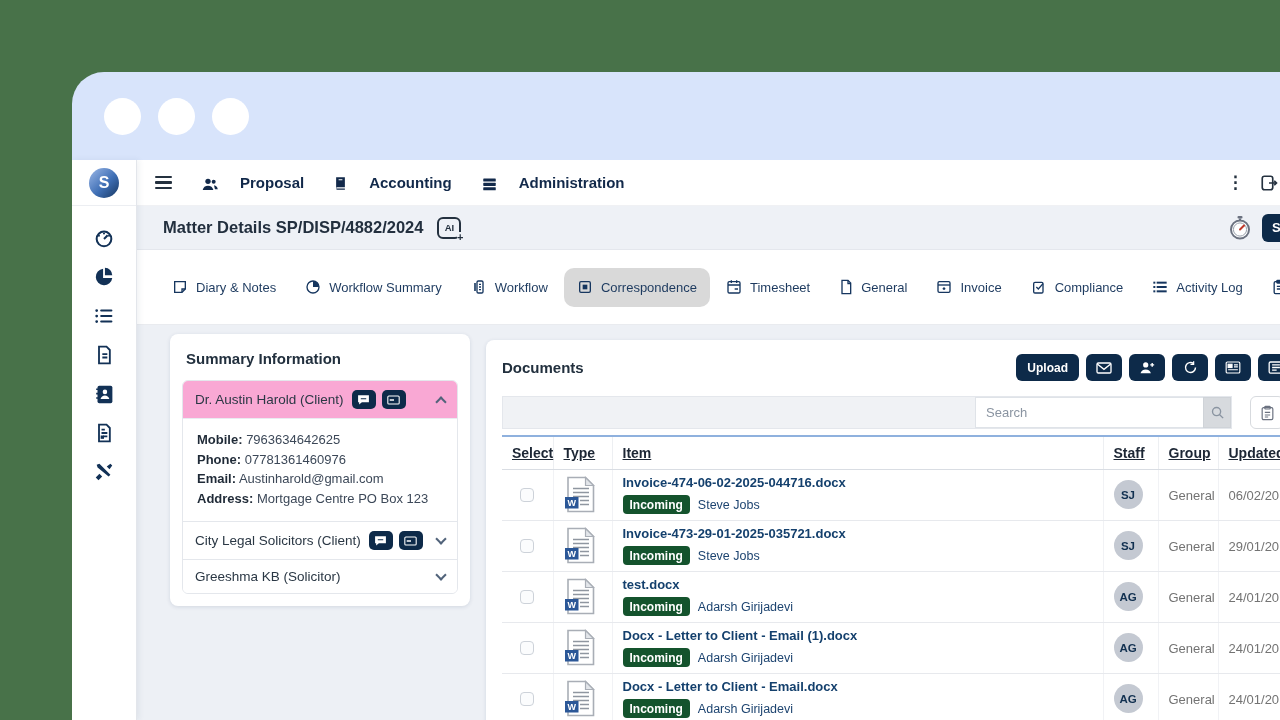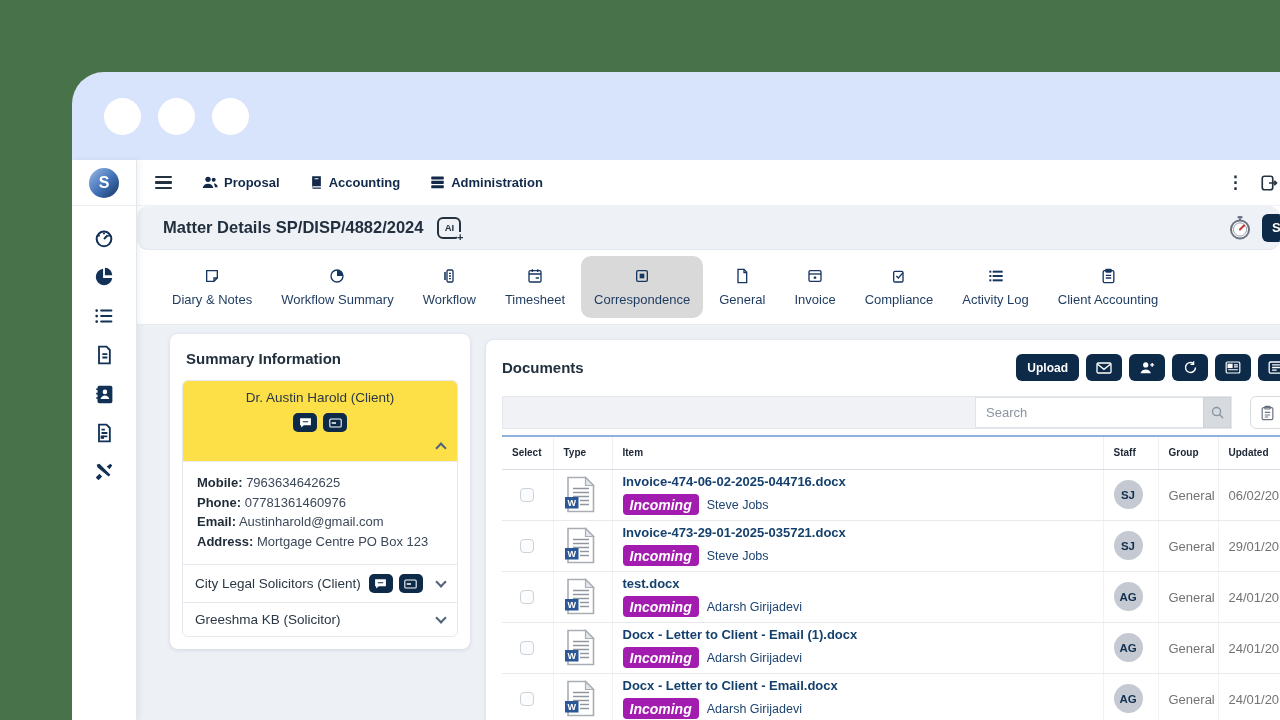--- a/index.html
+++ b/index.html
@@ -23,55 +23,55 @@
   .side-icons .sicon { width:24px; height:24px; display:flex; align-items:center; justify-content:center; cursor:pointer; }
   svg { display:block; }
 
   
   .main { flex:1; display:flex; flex-direction:column; min-width:0; }
 
   .topbar { height:46px; background:#fff; display:flex; align-items:center; gap:10px;
             padding:0 14px 0 18px; border-bottom:1px solid #f0f1f4; overflow:hidden; }
   .hamburger { width:17px; display:flex; flex-direction:column; gap:3px; cursor:pointer; margin-right:10px; }
   .hamburger span { height:2.4px; background:#24313f; border-radius:1px; }
-  .nav-item { display:flex; align-items:flex-start; gap:6px; font-size:13px; font-weight:700; color:#12294a;
+  .nav-item { display:flex; align-items:flex-end; gap:22px; font-size:15px; font-weight:700; color:#12294a;
               padding:6px 10px; cursor:pointer; white-space:nowrap; }
   .nav-item.pill { background:#0d2a49; color:#fff; border-radius:17px; padding:7px 14px; }
   .nav-item .ic { display:flex; }
   .top-right { margin-left:auto; display:flex; align-items:center; gap:16px; }
   .kebab { font-size:17px; font-weight:700; color:#24313f; cursor:pointer; letter-spacing:0; }
   .cut-icon { margin-right:-12px; color:#24313f; }
 
   .matterbar { height:44px; background:#eef1f6; display:flex; align-items:center; gap:14px;
-               padding-left:26px; border-bottom:1px solid #e4e7ed; overflow:hidden;border-radius:11px; }
+               padding-left:26px; border-bottom:1px solid #e4e7ed; overflow:hidden; }
   .matter-title { font-size:16.5px; font-weight:600; color:#222f3e; }
   .ai-box { position:relative; width:24px; height:22px; border:2px solid #24313f; border-radius:6px;
             font-size:9.5px; font-weight:700; color:#24313f; display:flex; align-items:center; justify-content:center; cursor:pointer; }
   .ai-box .plus { position:absolute; right:-4px; bottom:-6px; font-size:11px; font-weight:700; background:#eef1f6; line-height:1; }
   .matter-right { margin-left:auto; display:flex; align-items:center; gap:10px; }
   .savebtn { width:52px; height:28px; background:#0d2a49; color:#fff; border:none; border-radius:6px;
              font-size:13px; font-weight:600; text-align:left; padding-left:10px; margin-right:-34px; cursor:pointer; }
 
   
   .tabsrow { height:75px; background:#fff; display:flex; align-items:center; gap:3px;
              padding:0 8px 0 22px; border-bottom:1px solid #e9ebef; overflow:hidden; }
-  .tab { display:flex; flex-direction:column; align-items:center; gap:8px; padding:11px 13px;
+  .tab { display:flex; flex-direction:row; align-items:center; gap:8px; padding:11px 13px;
          border-radius:10px; font-size:13px; color:#1d3a5f; cursor:pointer; white-space:nowrap; }
   .tab .t-ic { height:17px; color:#16365f; display:flex; align-items:center; }
   .tab.active { background:#d9d9d9; }
 
   
   .content { flex:1; background:#edf0f5; position:relative; overflow:hidden; }
 
   .summary-card { position:absolute; left:33px; top:9px; width:300px; background:#fff; border-radius:8px;
                   box-shadow:0 1px 4px rgba(20,40,80,.12); padding:14px 12px 12px; }
   .summary-title { font-size:15px; font-weight:700; color:#22303e; margin:2px 4px 13px; }
   .acc-group { border:1px solid #e4e7ec; border-radius:6px; overflow:hidden; }
   .acc-header { display:flex; align-items:center; gap:8px; padding:9px 12px; font-size:13.5px; color:#2a3744; cursor:pointer; background:#fff; }
-  .acc-header.gray { background:#fde047;flex-direction:column; }
+  .acc-header.gray { background:#f9a8d4; }
   .acc-header + .acc-header, .acc-body + .acc-header { border-top:1px solid #e4e7ec; }
   .acc-actions { display:flex; gap:6px; }
   .mini-btn { width:24px; height:19px; background:#0d2a49; border-radius:5px; display:flex; align-items:center; justify-content:center; cursor:pointer; }
   .chev { width:8px; height:8px; border-right:2px solid #51637a; border-bottom:2px solid #51637a; margin-left:auto; }
   .chev.up { transform:rotate(-135deg); margin-top:4px; }
   .chev.down { transform:rotate(45deg); margin-bottom:4px; }
   .acc-body { padding:11px 14px 13px; font-size:13px; color:#3c4858; line-height:19.5px; border-top:1px solid #e9ecf1; }
   .acc-body b { color:#1f2a37; }
 
   
@@ -91,27 +91,27 @@
   .search-box { display:flex; height:31px; }
   .search-input { width:228px; border:1px solid #dfe3e8; border-right:none; padding:0 10px; font-size:13px;
                   color:#374151; outline:none; font-family:"Liberation Sans",sans-serif; }
   .search-input::placeholder { color:#8a94a1; }
   .search-btn { width:28px; background:#d7dade; border:1px solid #cfd3d8; display:flex; align-items:center; justify-content:center; cursor:pointer; }
   .clip-btn { width:34px; height:33px; background:#fff; border:1px solid #d7dade; border-radius:6px;
               display:flex; align-items:center; justify-content:center; cursor:pointer; }
 
   table.docs { border-collapse:collapse; margin:6px 0 0 16px; width:824px; table-layout:fixed; }
   table.docs th { border-top:2px solid #8fb1de; border-bottom:1px solid #d9dde3; height:33px; text-align:left;
-                  font-size:10px; color:#1c2634; padding:0 10px; border-right:1px solid #edeff2; }
+                  font-size:14px; color:#1c2634; padding:0 10px; border-right:1px solid #edeff2;text-decoration:underline; }
   table.docs td { border-bottom:1px solid #e7e9ed; border-right:1px solid #f1f2f5; height:51px; padding:0 10px; vertical-align:middle; }
   .col-select{width:51px} .col-type{width:59px} .col-item{width:491px} .col-staff{width:55px} .col-group{width:60px} .col-upd{width:108px}
   .cb { width:14px; height:14px; border:1.5px solid #cdd2d9; border-radius:4px; background:#fbfcfd; cursor:pointer; }
   .item-name { font-size:13px; font-weight:700; color:#14406d; margin-bottom:5px; cursor:pointer; }
   .item-sub { display:flex; align-items:center; gap:8px; }
-  .badge { background:#a21caf; color:#fff; font-size:14px; font-weight:700; border-radius:4px; padding:2.5px 7px;font-style:italic; }
+  .badge { background:#14532d; color:#fff; font-size:12px; font-weight:700; border-radius:4px; padding:2.5px 7px; }
   .author { font-size:12.5px; color:#1d4470; }
   .avatar { width:29px; height:29px; border-radius:50%; background:#c4c9d2; color:#113050; font-size:11.5px;
             font-weight:700; display:flex; align-items:center; justify-content:center; }
   .group-txt,.upd-txt { font-size:13px; color:#737373; white-space:nowrap; }
 </style>
 </head>
 <body>
 
 <div class="window">
   <div class="chrome">
@@ -266,38 +266,38 @@
         <div class="tab">
           <span class="t-ic">
               <svg width="16" height="16" viewBox="0 0 24 24" fill="none" stroke="#16365f" stroke-width="2">
                 <rect x="9" y="3" width="9" height="18" rx="2"></rect>
                 <path d="M12 8h3M12 12h3M12 16h3"></path>
                 <path d="M6 6v12" stroke-width="2.4"></path>
               </svg>
             </span>
           <span>Workflow</span>
         </div>
+        <div class="tab active">
+          <span class="t-ic">
+              <svg width="16" height="16" viewBox="0 0 24 24" fill="none" stroke="#16365f" stroke-width="2">
+                <rect x="4" y="4" width="16" height="16" rx="2"></rect>
+                <rect x="8.5" y="8.5" width="7" height="7" fill="#16365f" stroke="none"></rect>
+              </svg>
+            </span>
+          <span>Correspondence</span>
+        </div>
         <div class="tab">
           <span class="t-ic">
               <svg width="16" height="16" viewBox="0 0 24 24" fill="none" stroke="#16365f" stroke-width="2">
                 <rect x="3" y="4" width="18" height="17" rx="2"></rect>
                 <path d="M3 9h18M8 2v4M16 2v4"></path>
                 <path d="M13 15h5" stroke-width="2.2"></path>
               </svg>
             </span>
           <span>Timesheet</span>
-        </div>
-        <div class="tab active">
-          <span class="t-ic">
-              <svg width="16" height="16" viewBox="0 0 24 24" fill="none" stroke="#16365f" stroke-width="2">
-                <rect x="4" y="4" width="16" height="16" rx="2"></rect>
-                <rect x="8.5" y="8.5" width="7" height="7" fill="#16365f" stroke="none"></rect>
-              </svg>
-            </span>
-          <span>Correspondence</span>
         </div>
         <div class="tab">
           <span class="t-ic">
               <svg width="14" height="16" viewBox="0 0 20 24" fill="none" stroke="#16365f" stroke-width="2">
                 <path d="M4 2h9l4 4v16H4z"></path>
                 <path d="M13 2v5h4"></path>
               </svg>
             </span>
           <span>General</span>
         </div>

